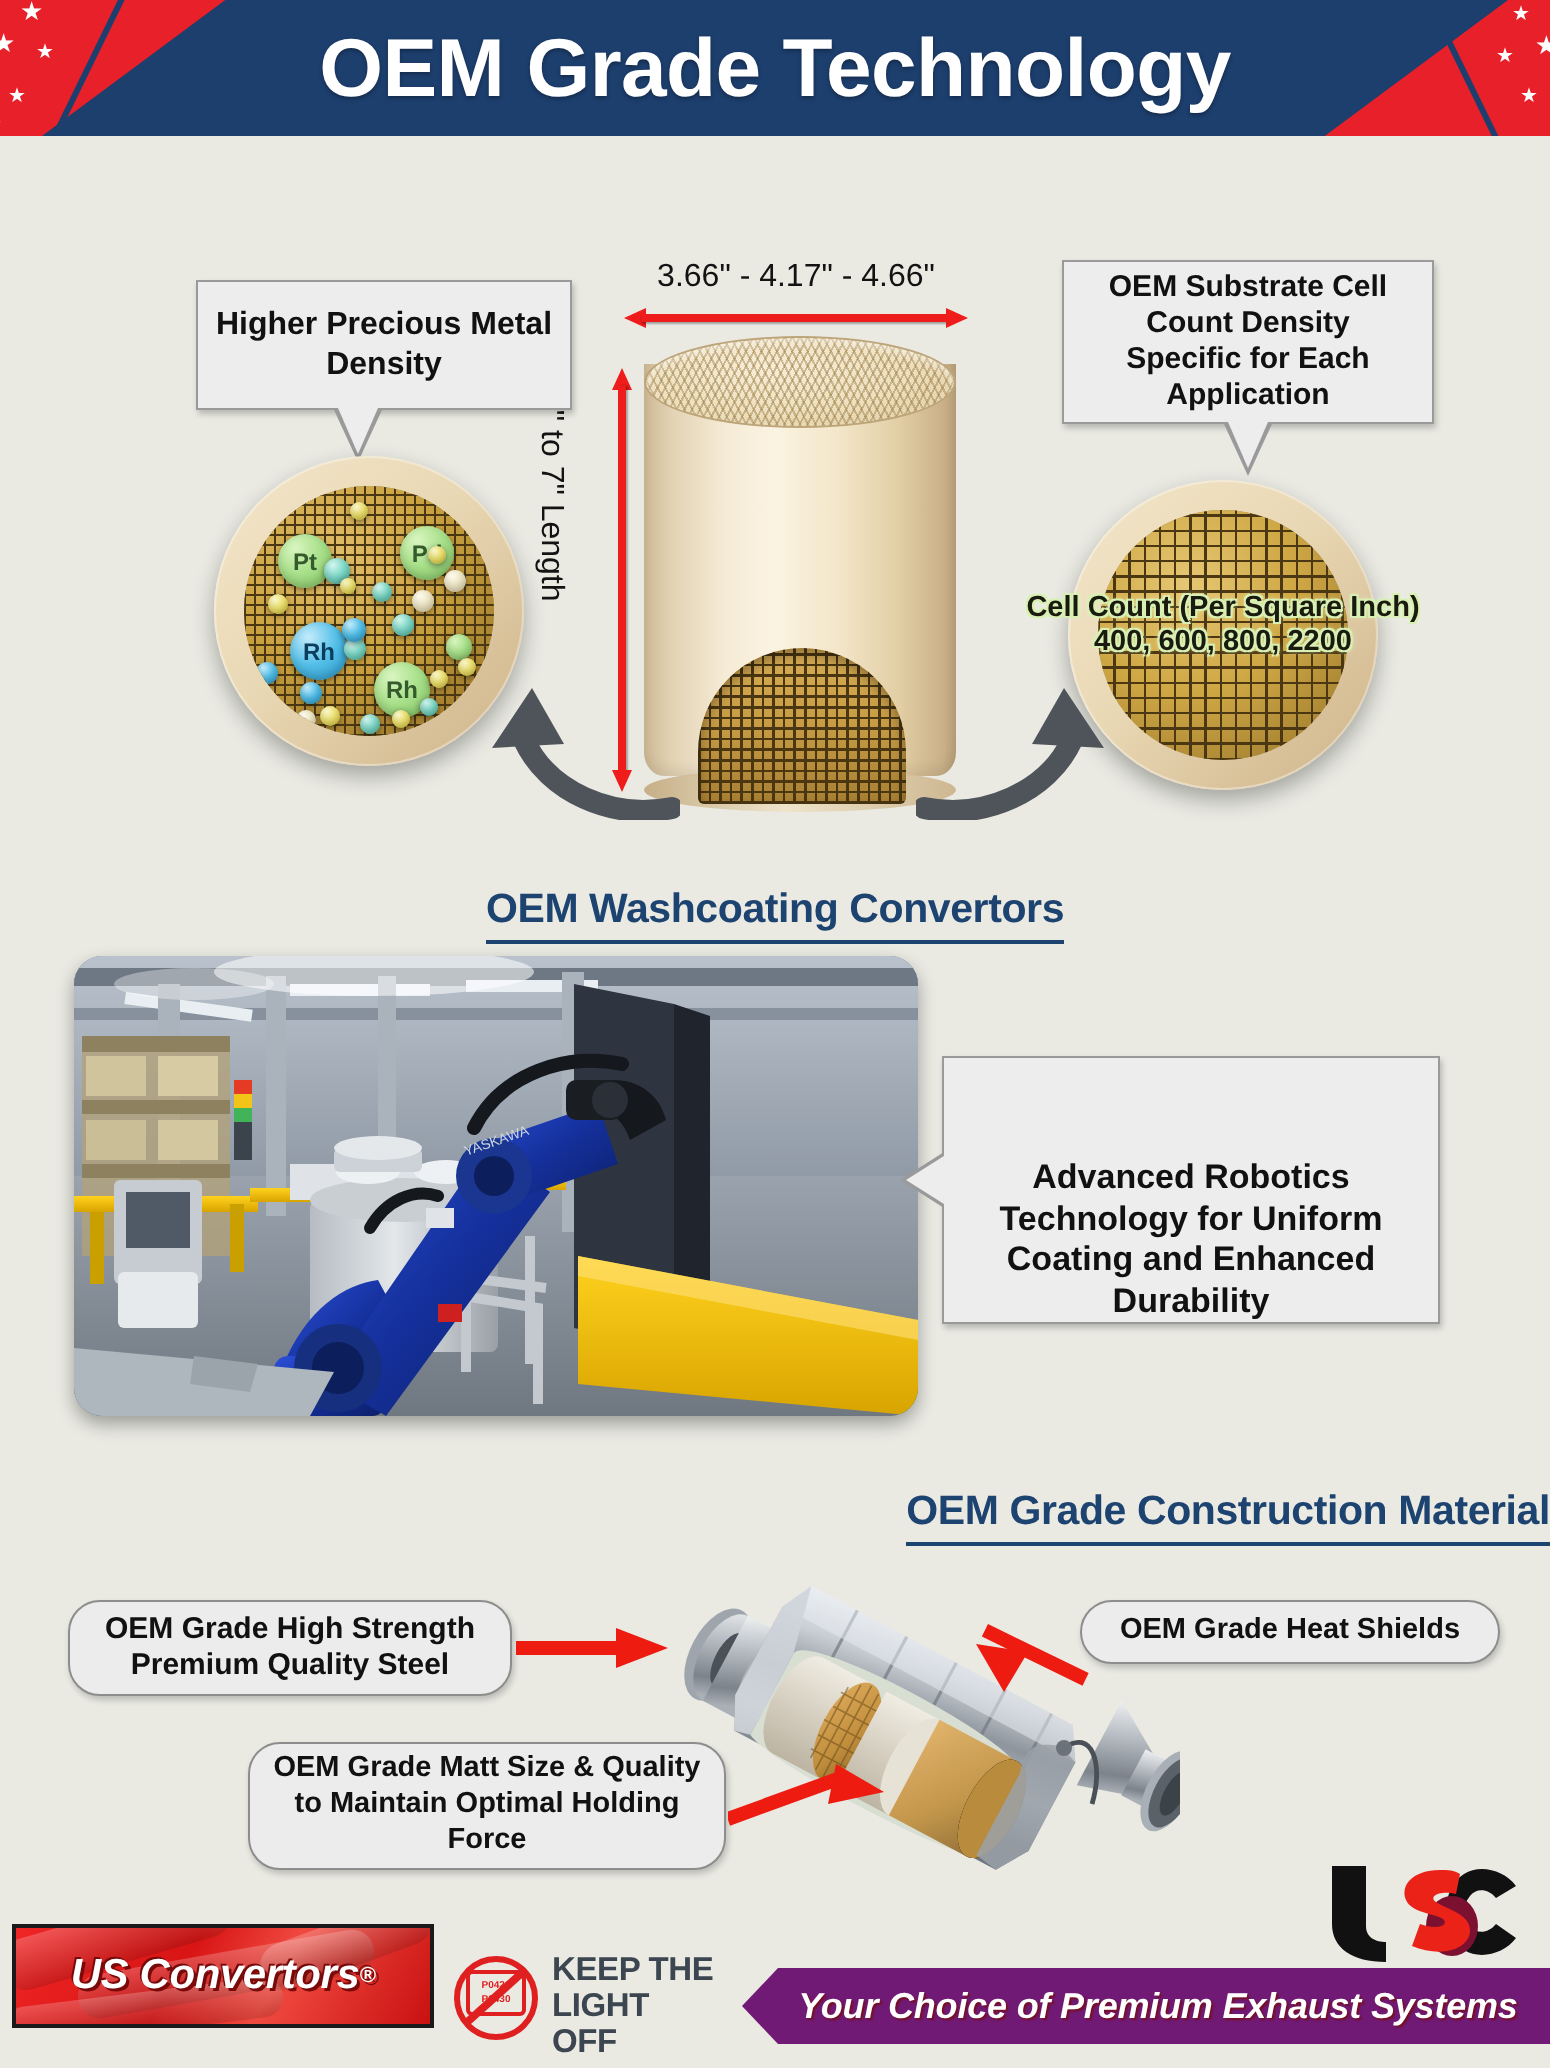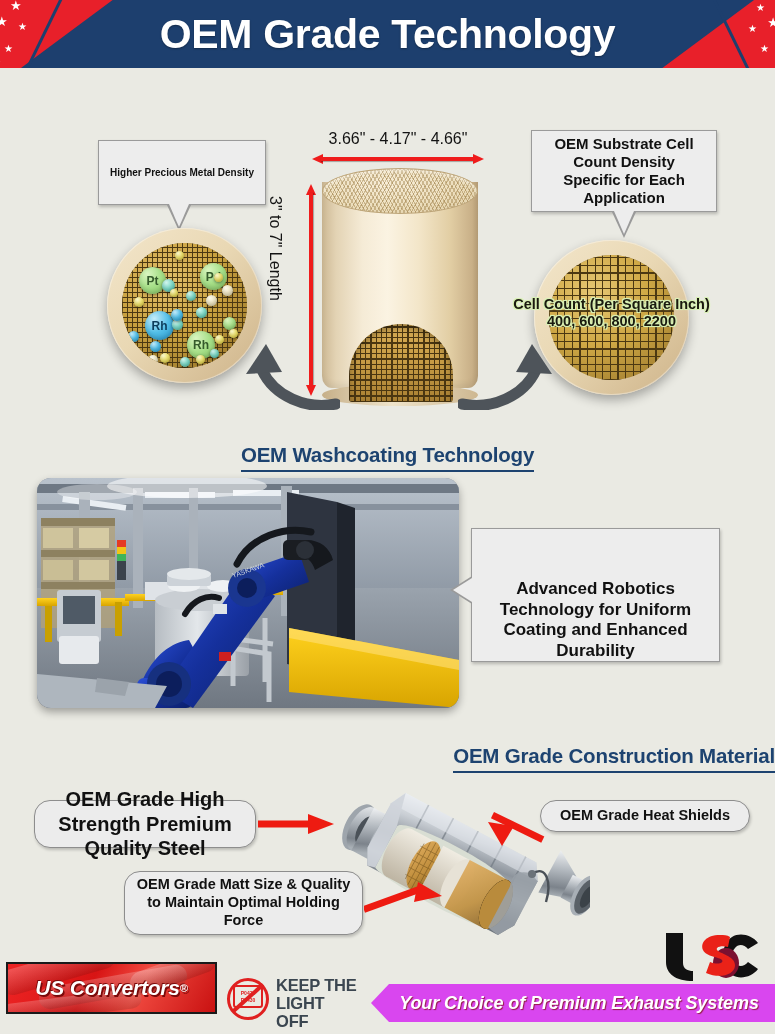--- a/index.html
+++ b/index.html
@@ -267,21 +267,21 @@
     line-height: 1.25;
   }
   .keepoff .words {
     position: absolute; left: 49px; top: 1px;
     color: #3b4650; font-weight: bold; font-size: 16.5px; line-height: 1.1;
     letter-spacing: -0.2px;
   }
 
   .tagline {
     position: absolute; left: 371px; top: 984px; width: 404px; height: 38px;
-    background: #d946ef;
+    background: #701a75;
     clip-path: polygon(18px 0, 100% 0, 100% 100%, 18px 100%, 0 50%);
     display: flex; align-items: center; justify-content: center;
   }
   .tagline span {
     color: #fff; font-weight: bold; font-style: italic; font-size: 18px;
     letter-spacing: -0.1px;
     text-shadow: 1px 1px 1px rgba(120,10,0,.7);
     padding-left: 12px;
   }
 
@@ -344,21 +344,21 @@
     </div>
   </div>
 
   <div class="cyl">
     <div class="cyl-body"></div>
     <div class="cyl-bottom-rim"></div>
     <div class="cyl-window"></div>
     <div class="cyl-top"></div>
   </div>
 
-  <div class="callout" style="left:98px; top:140px; width:168px; height:65px; font-size:10px; padding:0 8px;">
+  <div class="callout" style="left:98px; top:140px; width:188px; height:65px; font-size:16px; padding:0 8px;">
     <span>Higher Precious Metal Density</span>
     <div class="tail-d" style="left:68px; top:64px; border-left:12px solid transparent; border-right:12px solid transparent; border-top:26px solid #9a9a9a;"></div>
     <div class="tail-d2" style="left:70px; top:63px; border-left:10px solid transparent; border-right:10px solid transparent; border-top:23px solid #ededed;"></div>
   </div>
 
   <div class="callout" style="left:531px; top:130px; width:186px; height:82px; font-size:15px; padding:0 21px;">
     <span>OEM Substrate Cell Count Density Specific for Each Application</span>
     <div class="tail-d" style="left:80px; top:81px; border-left:12px solid transparent; border-right:12px solid transparent; border-top:26px solid #9a9a9a;"></div>
     <div class="tail-d2" style="left:82px; top:80px; border-left:10px solid transparent; border-right:10px solid transparent; border-top:23px solid #ededed;"></div>
   </div>
@@ -418,21 +418,21 @@
   <svg style="position:absolute; left:240px; top:330px; width:100px; height:80px;" viewBox="0 0 100 80">
     <path d="M96 74 C 66 80, 34 66, 22 40" fill="none" stroke="#4e545a" stroke-width="11" stroke-linecap="round"></path>
     <polygon points="26,14 6,44 42,42" fill="#4e545a"></polygon>
   </svg>
   <svg style="position:absolute; left:458px; top:330px; width:100px; height:80px;" viewBox="0 0 100 80">
     <path d="M4 74 C 34 80, 66 66, 78 40" fill="none" stroke="#4e545a" stroke-width="11" stroke-linecap="round"></path>
     <polygon points="74,14 94,44 58,42" fill="#4e545a"></polygon>
   </svg>
 
   <div class="sect-head" style="top:443px;">
-    <span class="u">OEM Washcoating Technology</span>
+    <span class="u">OEM Washcoating Convertors</span>
   </div>
 
   <div class="photo">
     <svg viewBox="0 0 422 230" width="422" height="230" preserveAspectRatio="none">
       <defs>
         <linearGradient id="ceil" x1="0" y1="0" x2="0" y2="1">
           <stop offset="0" stop-color="#b9c2cc"></stop>
             <stop offset="1" stop-color="#8d97a3"></stop>
         </linearGradient>
         <linearGradient id="floorg" x1="0" y1="0" x2="0" y2="1">
@@ -648,21 +648,21 @@
         <ellipse cx="278" cy="93" rx="11" ry="22" fill="#a8afb6"></ellipse>
         <ellipse cx="280" cy="93" rx="9" ry="19" fill="#5a6168"></ellipse>
         <ellipse cx="281" cy="93" rx="5" ry="12" fill="#3b4248"></ellipse>
       </g>
 
       <path d="M232 96 C 246 86, 252 104, 246 124" fill="none" stroke="#4a5057" stroke-width="2.4"></path>
       <circle cx="232" cy="96" r="4" fill="#6b7279"></circle>
     </svg>
   </div>
 
-  <div class="pill" style="left:34px; top:800px; width:222px; height:48px; font-size:20px; padding:0 8px;">
+  <div class="pill" style="left:34px; top:800px; width:222px; height:48px; font-size:15px; padding:0 8px;">
     <span>OEM Grade High Strength Premium Quality Steel</span>
   </div>
   <svg style="position:absolute; left:258px; top:812px; width:76px; height:24px;" viewBox="0 0 76 24">
     <rect x="0" y="8.5" width="56" height="7" fill="#ee1b11"></rect>
     <polygon points="50,2 76,12 50,22" fill="#ee1b11"></polygon>
   </svg>
 
   <div class="pill" style="left:540px; top:800px; width:210px; height:32px; font-size:14.5px; padding:0 8px;">
     <span>OEM Grade Heat Shields</span>
   </div>

